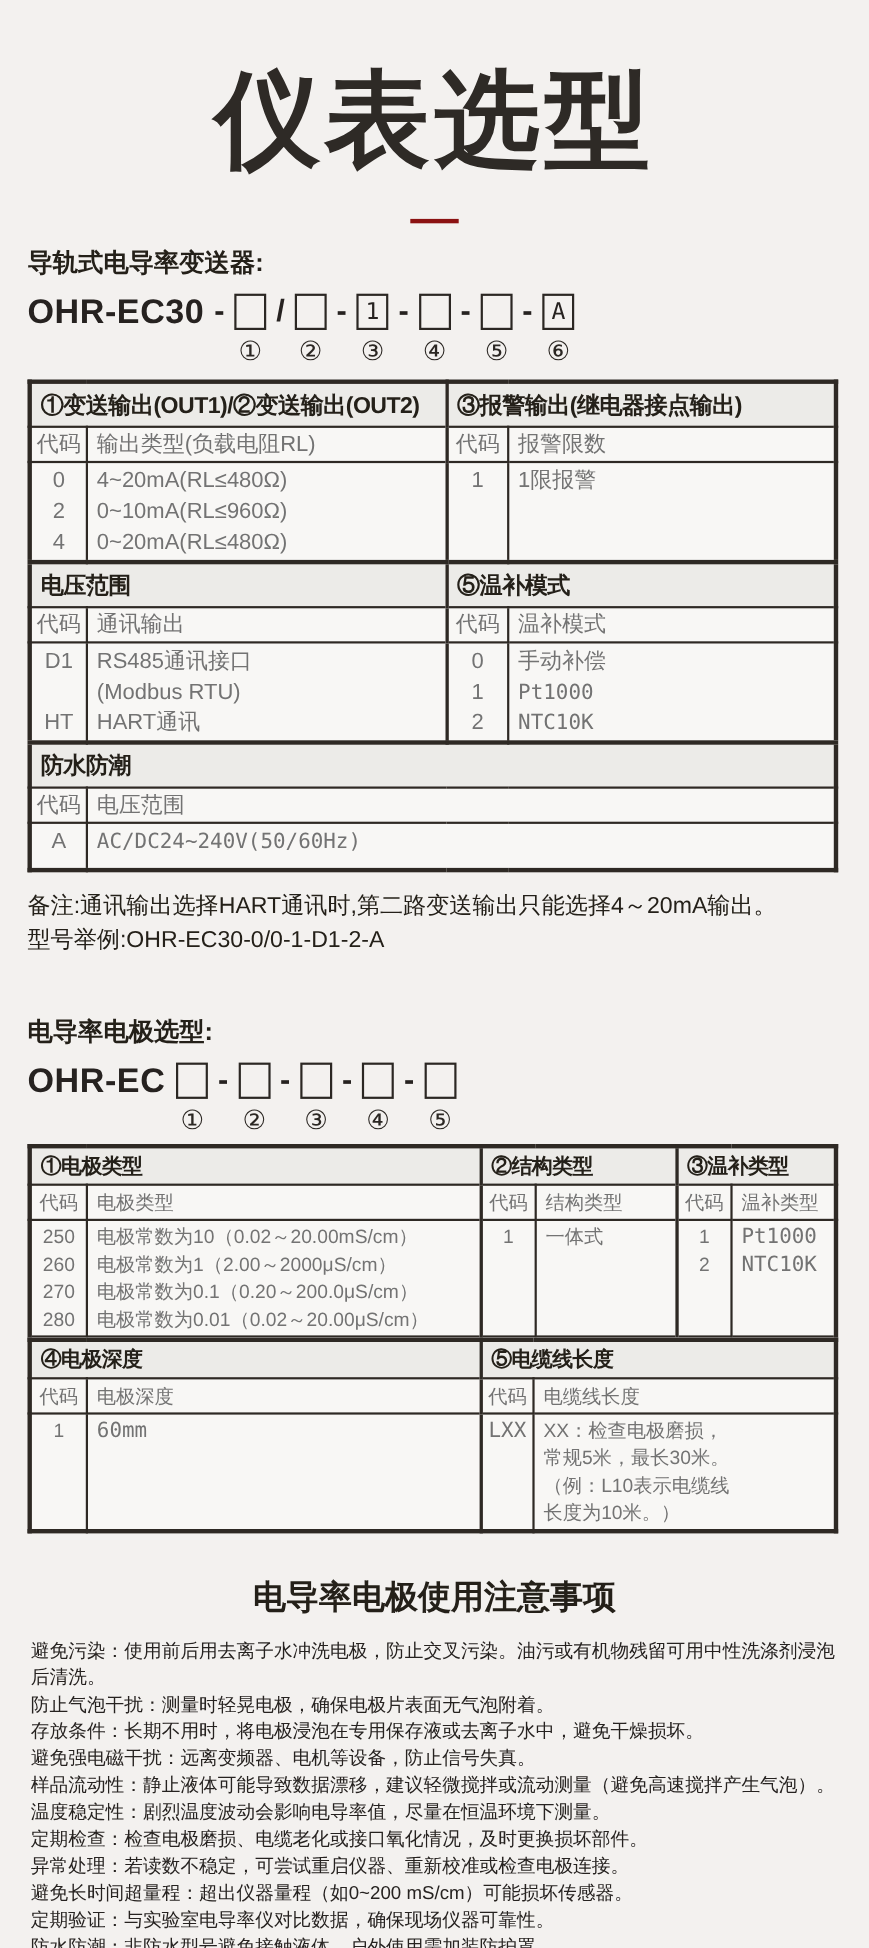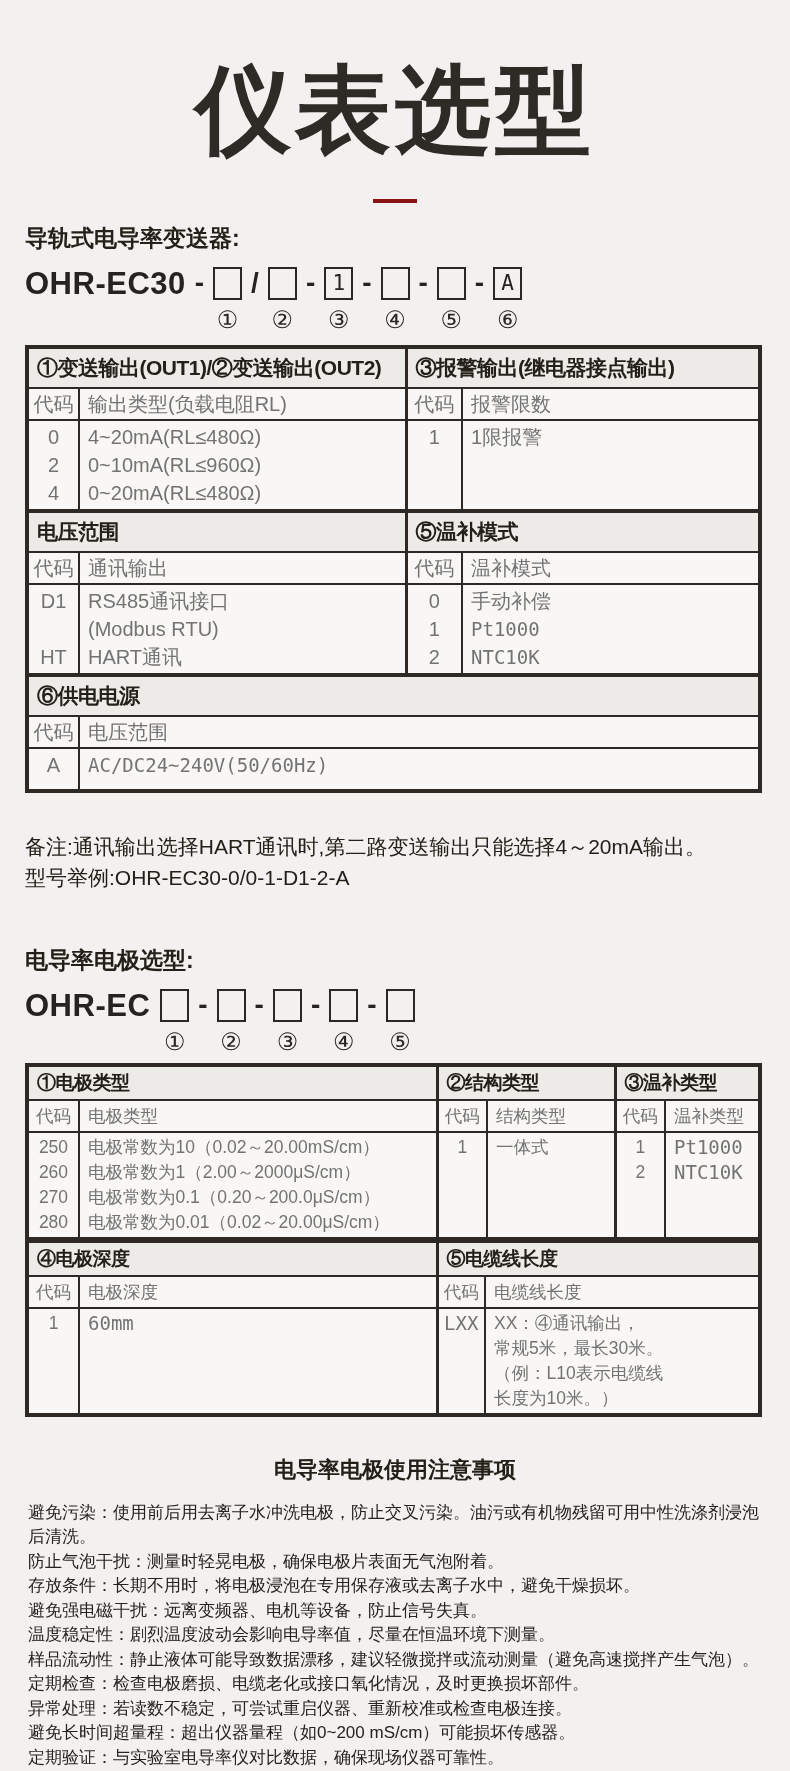--- a/index.html
+++ b/index.html
@@ -62,27 +62,27 @@
 
   
   .t2 { margin-top:8px; }
   .t2 .sel-table th { font-size:19px; padding:3px 8px; }
   .t2 .sel-table td { font-size:17.5px; }
   .t2 .lines div { line-height:25px; min-height:25px; }
   .t2 .sel-table + .sel-table { border-top:none; }
   .t2 .sel-table.lower { border-top:4px solid #2e2924; }
 
   
-  .remark { margin-top:38px; font-size:21px; line-height:31px; font-weight:500; white-space:nowrap; color:#242019; }
+  .remark { margin-top:15px; font-size:21px; line-height:31px; font-weight:500; white-space:nowrap; color:#242019; }
 
   
   .electrode-heading { margin-top:52px; }
 
   
-  .prec-title { margin:38px 0 0; text-align:center; font-size:22px; font-weight:700; color:#242019; }
+  .prec-title { margin:38px 0 0; text-align:center; font-size:30px; font-weight:700; color:#242019; }
   .prec-list { margin-top:16px; padding:0 3px; }
   .prec-list p { margin:0; font-size:17px; line-height:24.5px; color:#262220; }
 </style>
 </head>
 <body>
 
 <div class="page">
 
   <h1 class="big-title">仪表选型</h1>
   <div class="title-dash"></div>
@@ -186,21 +186,21 @@
           <div>1</div>
           <div>2</div>
         </td>
         <td class="lines">
           <div>手动补偿</div>
           <div class="mono">Pt1000</div>
           <div class="mono">NTC10K</div>
         </td>
       </tr>
       <tr class="sep-top">
-        <th colspan="4">⑥供电电源</th>
+        <th colspan="4">防水防潮</th>
       </tr>
       <tr class="subhead">
         <td class="code">代码</td>
         <td colspan="3">电压范围</td>
       </tr>
       <tr class="pad-b">
         <td class="code lines">
           <div>A</div>
         </td>
         <td colspan="3" class="lines">
@@ -321,38 +321,38 @@
         <td class="code lines">
           <div>1</div>
         </td>
         <td class="lines">
           <div class="mono">60mm</div>
         </td>
         <td class="code lines bl">
           <div class="mono">LXX</div>
         </td>
         <td class="lines">
-          <div>XX：④通讯输出，</div>
+          <div>XX：检查电极磨损，</div>
           <div>常规5米，最长30米。</div>
           <div>（例：L10表示电缆线</div>
           <div>长度为10米。）</div>
         </td>
       </tr>
     </tbody>
       </table>
   </div>
 
   <h3 class="prec-title">电导率电极使用注意事项</h3>
   <div class="prec-list">
     <p>避免污染：使用前后用去离子水冲洗电极，防止交叉污染。油污或有机物残留可用中性洗涤剂浸泡后清洗。</p>
     <p>防止气泡干扰：测量时轻晃电极，确保电极片表面无气泡附着。</p>
     <p>存放条件：长期不用时，将电极浸泡在专用保存液或去离子水中，避免干燥损坏。</p>
     <p>避免强电磁干扰：远离变频器、电机等设备，防止信号失真。</p>
+    <p>样品流动性：静止液体可能导致数据漂移，建议轻微搅拌或流动测量（避免高速搅拌产生气泡）。</p>
     <p>温度稳定性：剧烈温度波动会影响电导率值，尽量在恒温环境下测量。</p>
-    <p>样品流动性：静止液体可能导致数据漂移，建议轻微搅拌或流动测量（避免高速搅拌产生气泡）。</p>
     <p>定期检查：检查电极磨损、电缆老化或接口氧化情况，及时更换损坏部件。</p>
     <p>异常处理：若读数不稳定，可尝试重启仪器、重新校准或检查电极连接。</p>
     <p>避免长时间超量程：超出仪器量程（如0~200 mS/cm）可能损坏传感器。</p>
     <p>定期验证：与实验室电导率仪对比数据，确保现场仪器可靠性。</p>
     <p>防水防潮：非防水型号避免接触液体，户外使用需加装防护罩。</p>
 
   </div>
 
 </div>
 

